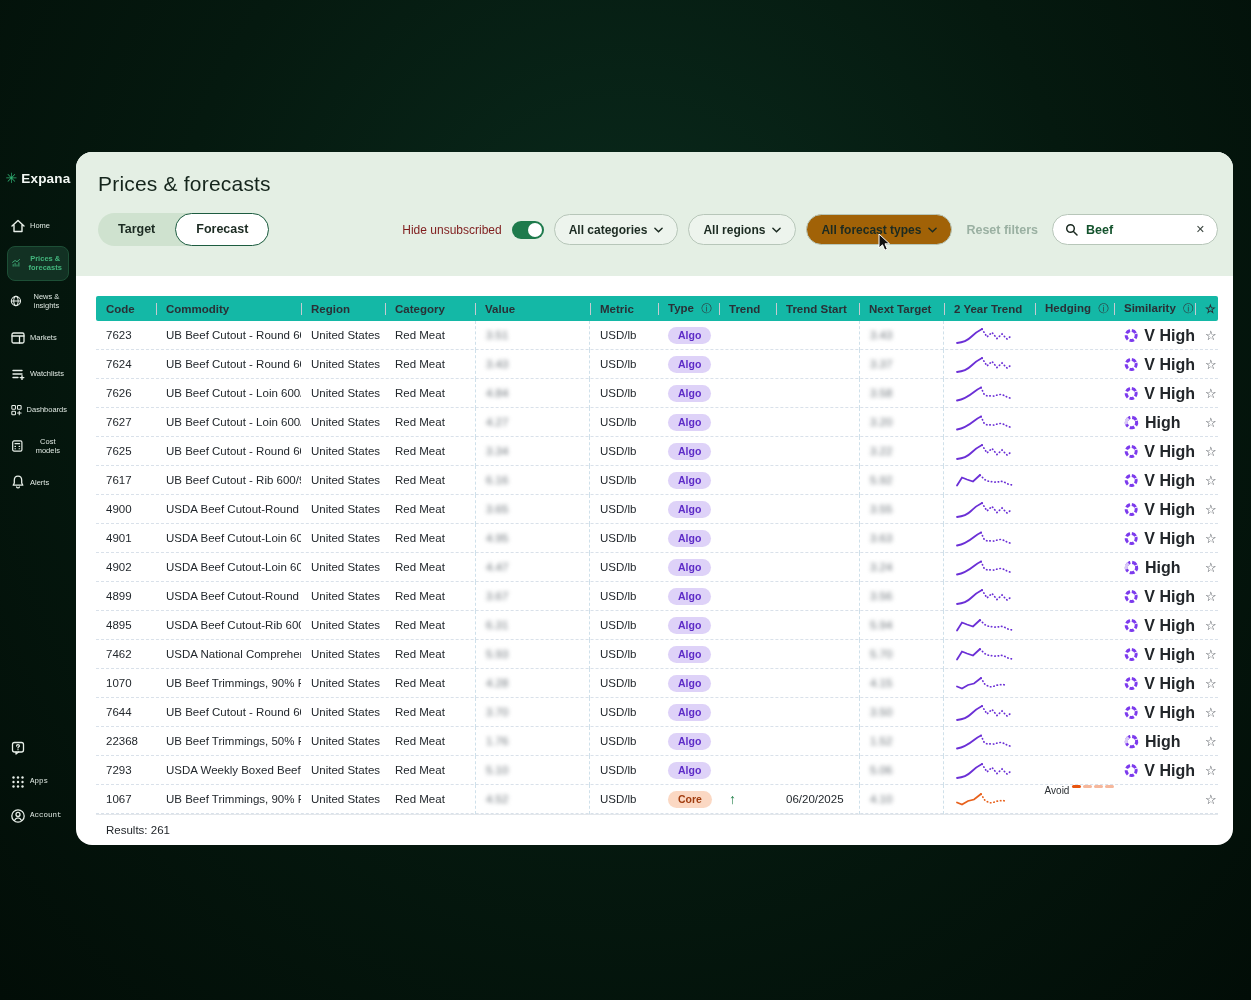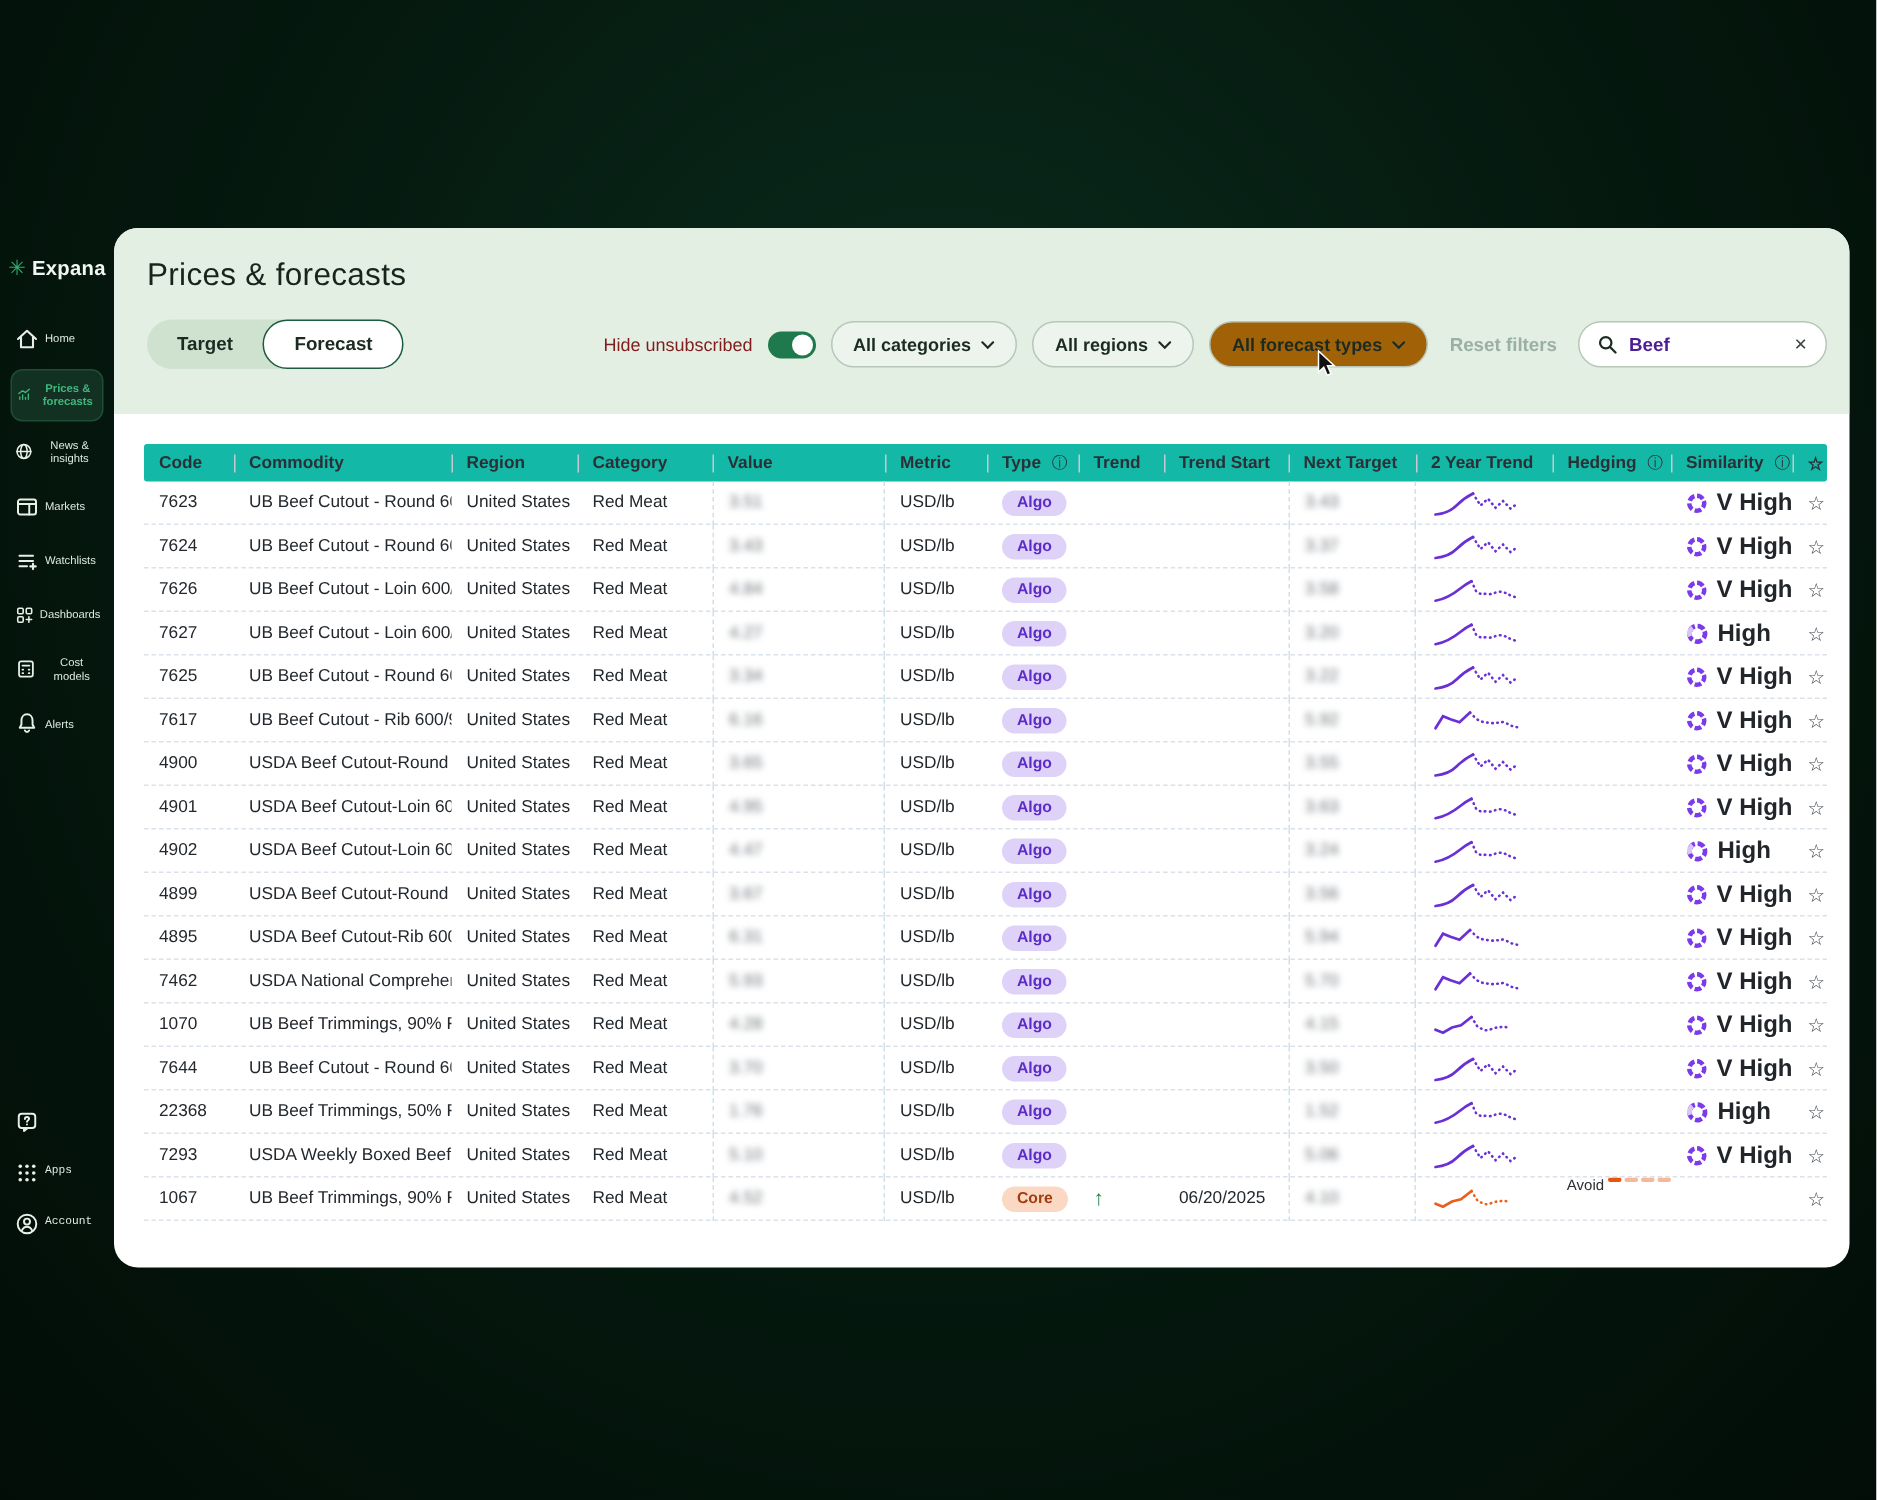--- a/index.html
+++ b/index.html
@@ -44,21 +44,21 @@
 
   .pill { display:flex; align-items:center; gap:7px; height:31px; padding:0 14px;
           background:#edf4ed; border:1px solid #b7c6b9; border-radius:16px;
           font-size:12px; font-weight:700; color:#1c2b22; cursor:pointer; }
   .pill.hovered { background:#a16207; }
   .chev { display:inline-block; width:9px; height:6px; }
   .reset-btn { font-size:12.5px; font-weight:700; color:#9ab0a2; background:none; border:none; cursor:pointer; padding:0 4px; }
   .search-box { display:flex; align-items:center; gap:8px; width:166px; height:31px;
                 background:#ffffff; border:1px solid #b7c6b9; border-radius:16px; padding:0 12px; }
   .search-box input { border:none; outline:none; flex:1; min-width:0; font-family:"Liberation Sans",sans-serif;
-                      font-size:12.5px; font-weight:700; color:#4c1d95; background:transparent; }
+                      font-size:12.5px; font-weight:700; color:#14532d; background:transparent; }
   .clear-x { font-size:11px; color:#3c4640; cursor:pointer; }
 
   
   .table-wrap { padding:20px 15px 0 20px; }
   .thead, .trow { display:grid;
       grid-template-columns:60px 145px 84px 90px 115px 68px 61px 57px 83px 85px 91px 79px 81px 1fr; }
   .thead { background:#14b8a6; height:25px; align-items:center; border-radius:2px; }
   .th { position:relative; font-size:11.5px; font-weight:700; color:#2a3036; padding-left:10px;
         white-space:nowrap; cursor:pointer; }
   .th:not(:first-child)::before { content:""; position:absolute; left:0; top:50%; transform:translateY(-50%);
@@ -714,19 +714,22 @@
                 <span class="hedge-seg" style="background:#e8550f"></span>
                 <span class="hedge-seg" style="background:#f6b79b"></span>
                 <span class="hedge-seg" style="background:#f6b79b"></span>
                 <span class="hedge-seg" style="background:#f6b79b"></span>
               </span>
             </span>
     <span class="td simcell"></span>
     <span class="td starcell">☆</span>
   </div>
 </div>
+      <div class="tfoot">
+        <span>Results: 261</span>
+      </div>
     </div>
   </main>
 
   <svg class="cursor" width="13" height="19" viewBox="0 0 13 19">
       <path d="M1,1 L1,15 L4.5,11.8 L6.8,17.2 L9.3,16.1 L7,10.8 L11.5,10.8 Z" fill="#111" stroke="#fff" stroke-width="1"></path>
     </svg>
 </div>
 
 </body></html>

